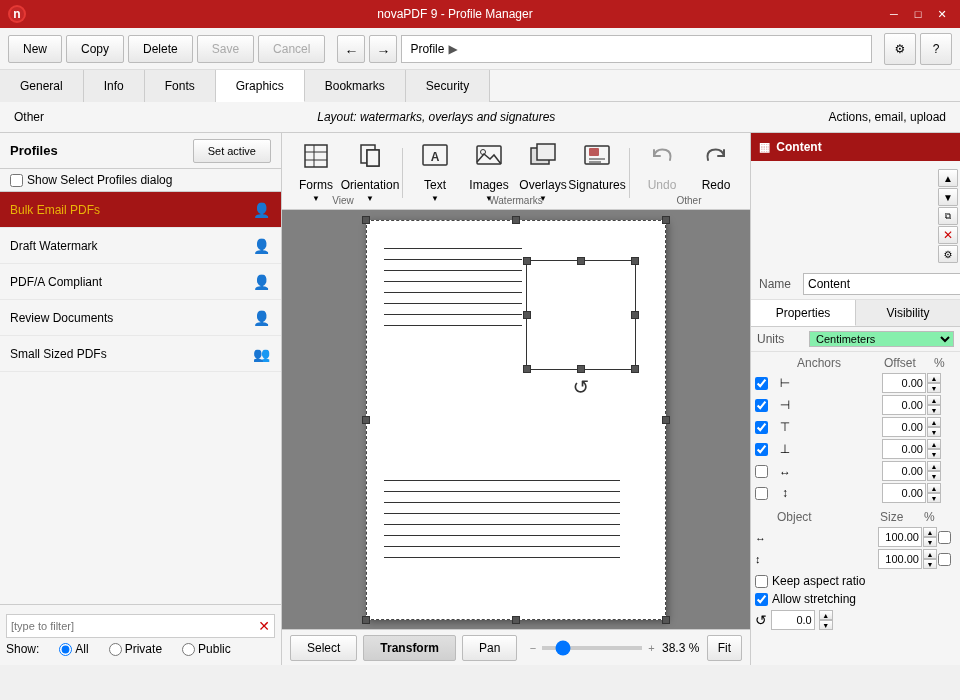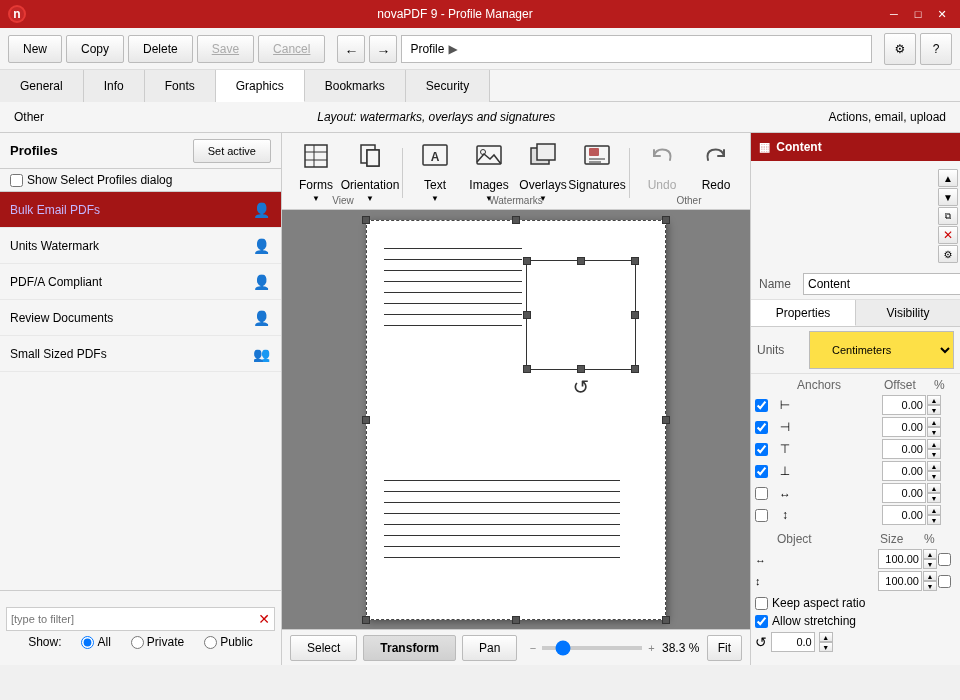--- a/index.html
+++ b/index.html
@@ -32,21 +32,21 @@
     }
     .tb-btn {
       height: 28px;
       padding: 0 14px;
       border: 1px solid #bbb;
       background: linear-gradient(to bottom, #ffffff, #e8e8e8);
       cursor: pointer;
       border-radius: 2px;
       font-size: 12px;
     }
-    .tb-btn.disabled { color: #aaa; text-decoration: underline; }
+    .tb-btn.disabled { color: #aaa; }
     .nav-btn {
       width: 28px; height: 28px;
       border: 1px solid #bbb;
       background: linear-gradient(to bottom, #fff, #e8e8e8);
       border-radius: 2px;
       cursor: pointer;
       display: flex; align-items: center; justify-content: center;
       font-size: 14px;
     }
     .profile-box {
@@ -156,41 +156,41 @@
     .profile-list { flex: 1; overflow-y: auto; }
     .profile-item {
       height: 36px;
       display: flex;
       align-items: center;
       justify-content: space-between;
       padding: 0 10px;
       cursor: pointer;
       border-bottom: 1px solid #e8e8e8;
     }
-    .profile-item.active { background: #a31515; color: #c4b5fd; }
+    .profile-item.active { background: #a31515; color: #eab308; }
     .profile-item .pi-name { font-size: 12px; }
     .profile-icon { font-size: 14px; }
     .profile-icon.multi { font-size: 14px; }
     #sidebar-footer {
       border-top: 1px solid #ccc;
-      padding: 16px 6px;
+      padding: 9px 6px;
     }
     .filter-input-wrap {
       display: flex;
       align-items: center;
       border: 1px solid #ccc;
       background: white;
       height: 24px;
       padding: 0 4px;
       gap: 4px;
       margin-bottom: 4px;
     }
     .filter-input { border: none; outline: none; flex: 1; font-size: 11px; background: transparent; color: #aaa; }
     .clear-btn { color: #c00; font-size: 14px; cursor: pointer; line-height: 1; }
-    .show-row { display: flex; align-items: center; gap: 20px; font-size: 11px; justify-content: center; }
+    .show-row { display: flex; align-items: center; gap: 20px; font-size: 11px; }
     .show-row label { display: flex; align-items: center; gap: 3px; cursor: pointer; }
 
     
     #content-area {
       flex: 1;
       display: flex;
       flex-direction: column;
     }
 
     
@@ -429,25 +429,25 @@
     .prop-tab:last-child { border-right: none; }
     .prop-row {
       display: flex;
       align-items: center;
       padding: 2px 4px;
       gap: 4px;
     }
     .prop-label { font-size: 12px; color: #555; min-width: 48px; }
     .prop-select {
       flex: 1;
-      height: 38px;
-      border: 1px solid #bbb;
-      background: #fde047;
+      height: 16px;
+      border: 1px solid #bbb;
+      background: #86efac;
       font-size: 11px;
-      padding: 0 18px;
+      padding: 0 2px;
     }
 
     .anchors-section { padding: 2px 4px; }
     .anchor-check { width: 13px; height: 13px; cursor: pointer; }
     .anchor-offset {
       height: 20px;
       border: 1px solid #bbb;
       background: white;
       font-size: 11px;
       text-align: right;
@@ -574,21 +574,21 @@
     <div id="show-select">
       <input type="checkbox" style="">
       <span>Show Select Profiles dialog</span>
     </div>
     <div class="profile-list">
       <div class="profile-item active">
         <span class="pi-name">Bulk Email PDFs</span>
         <span class="profile-icon">👤</span>
       </div>
       <div class="profile-item">
-        <span class="pi-name">Units Watermark</span>
+        <span class="pi-name">Draft Watermark</span>
         <span class="profile-icon">👤</span>
       </div>
       <div class="profile-item">
         <span class="pi-name">PDF/A Compliant</span>
         <span class="profile-icon">👤</span>
       </div>
       <div class="profile-item">
         <span class="pi-name">Review Documents</span>
         <span class="profile-icon">👤</span>
       </div>

